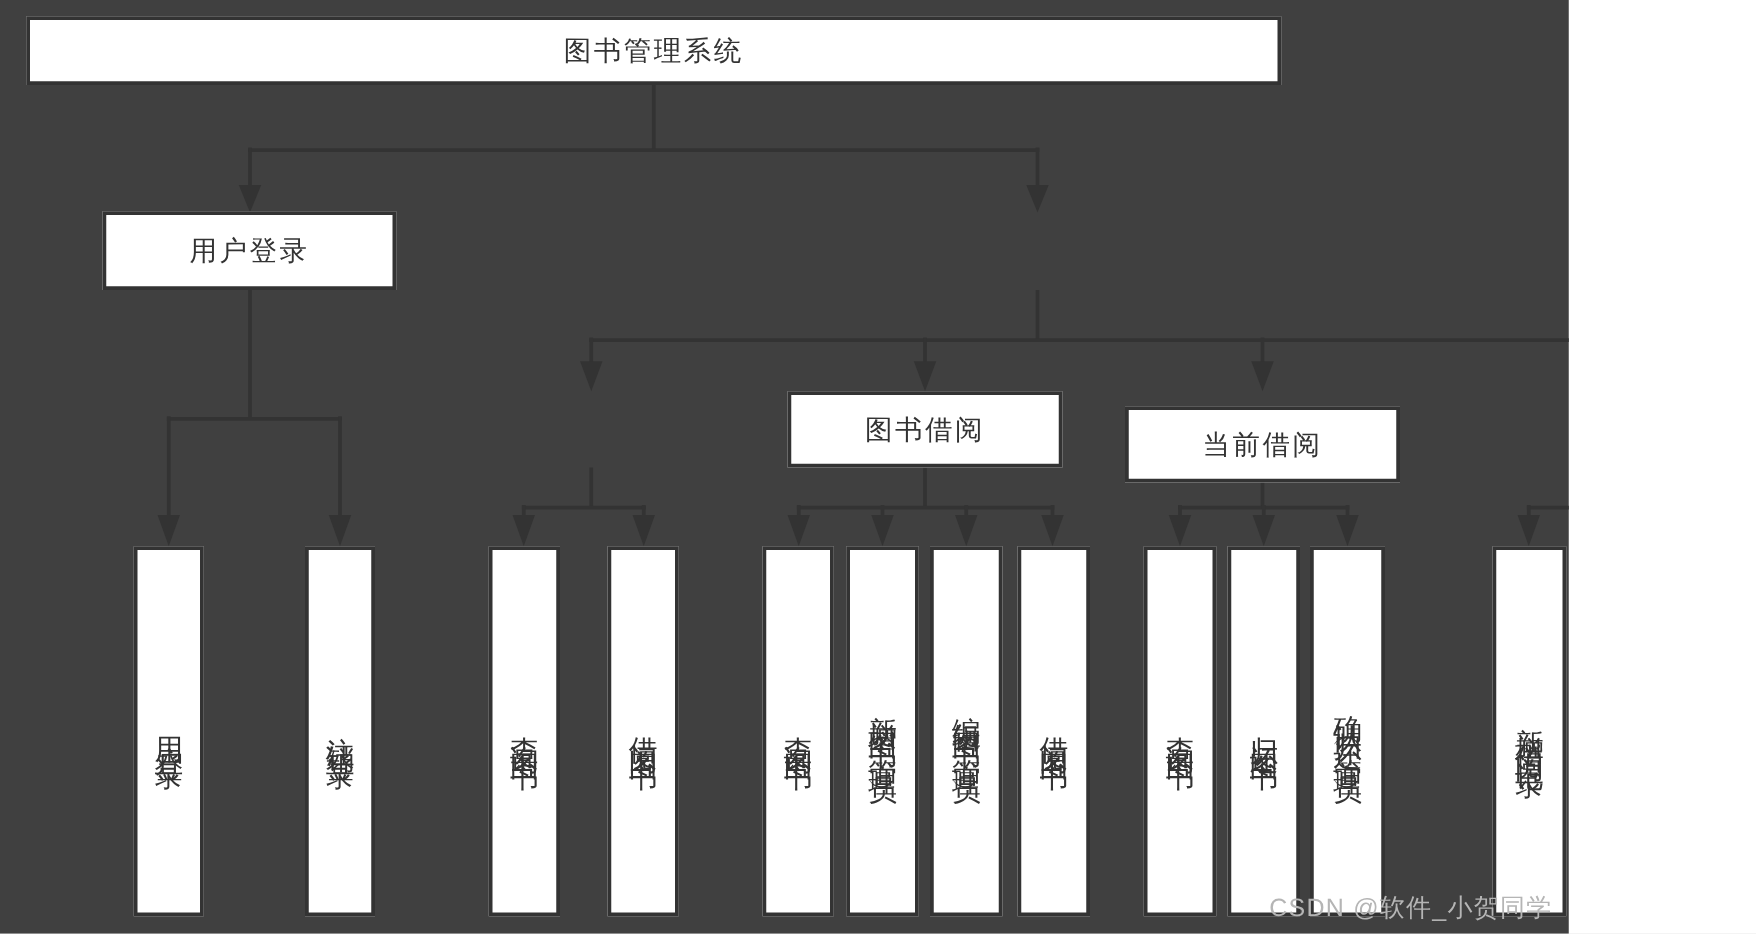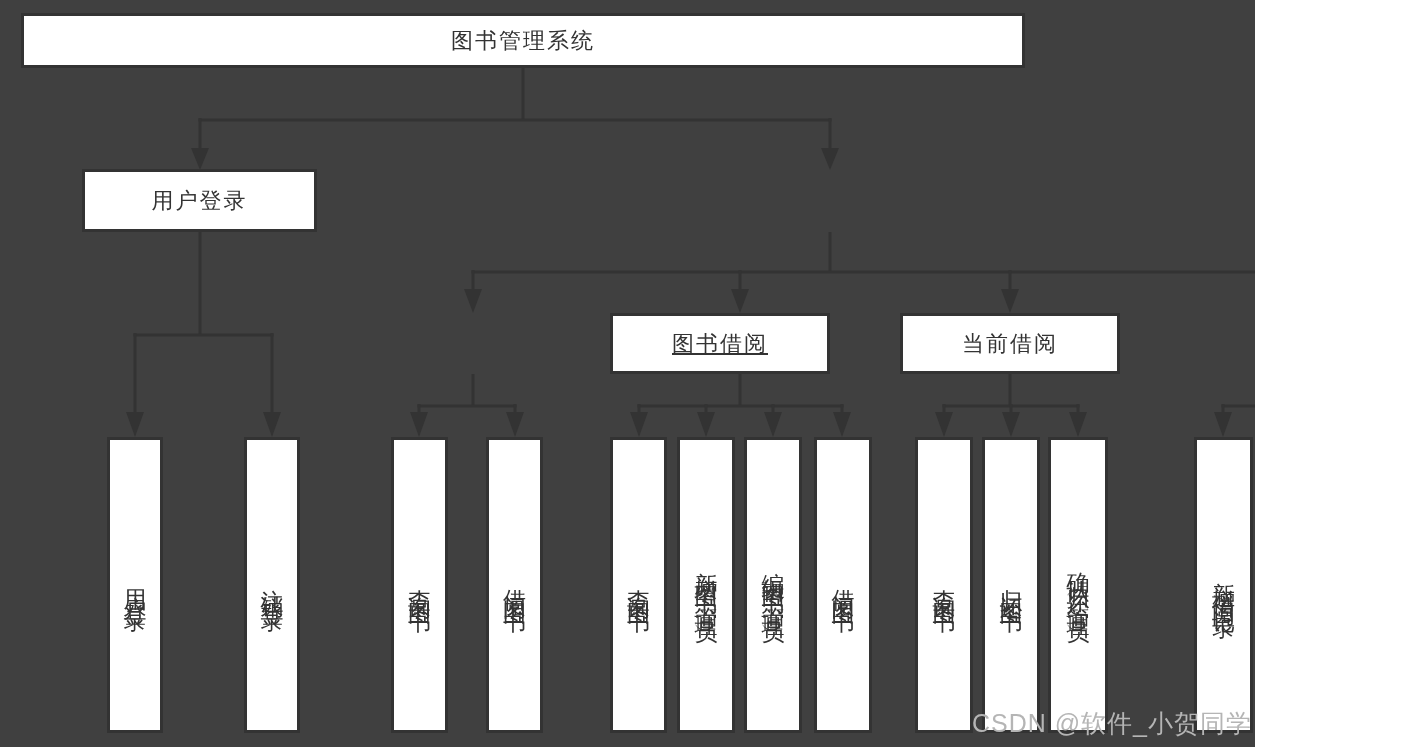--- a/index.html
+++ b/index.html
@@ -47,42 +47,42 @@
     font-size: 23px;
     letter-spacing: 7px;
     line-height: 1;
     white-space: nowrap;
   }
   
   #box-root          { left: 21px;   top: 13px;  width: 1004px; height: 55px; }
   #box-user-login    { left: 82px;   top: 169px; width: 235px;  height: 63px; }
   #box-book-mgmt     { left: 712px;  top: 169px; width: 235px;  height: 63px; }
   #box-new-book-rec  { left: 363px;  top: 313px; width: 220px;  height: 61px; }
-  #box-book-borrow   { left: 610px;  top: 313px; width: 220px;  height: 61px; text-decoration: underline; }
-  #box-current-borrow{ left: 900px;  top: 313px; width: 220px;  height: 61px; }
+  #box-book-borrow   { left: 630px;  top: 313px; width: 220px;  height: 61px; }
+  #box-current-borrow{ left: 900px;  top: 325px; width: 220px;  height: 61px; }
   #box-borrow-records{ left: 1168px; top: 313px; width: 220px;  height: 61px; }
   
   #leaf-user-login   { left: 107px;  width: 56px; }
   #leaf-logout       { left: 244px;  width: 56px; }
   #leaf-nb-query     { left: 391px;  width: 57px; }
   #leaf-nb-borrow    { left: 486px;  width: 57px; }
   #leaf-bb-query     { left: 610px;  width: 57px; }
   #leaf-bb-add       { left: 677px;  width: 58px; }
   #leaf-bb-edit      { left: 744px;  width: 58px; }
   #leaf-bb-borrow    { left: 814px;  width: 58px; }
   #leaf-cb-query     { left: 915px;  width: 58px; }
   #leaf-cb-return    { left: 982px;  width: 58px; }
   #leaf-cb-confirm   { left: 1048px; width: 60px; }
   #leaf-br-add       { left: 1194px; width: 59px; }
   #leaf-br-query     { left: 1313px; width: 59px; }
   .watermark {
     position: absolute;
-    right: 3px;
+    right: 13px;
     bottom: 7px;
-    font-size: 25px;
+    font-size: 20px;
     color: #b5b5b5;
     letter-spacing: 1px;
     white-space: nowrap;
   }
 </style>
 </head>
 <body>
 
 <div class="canvas">
 

